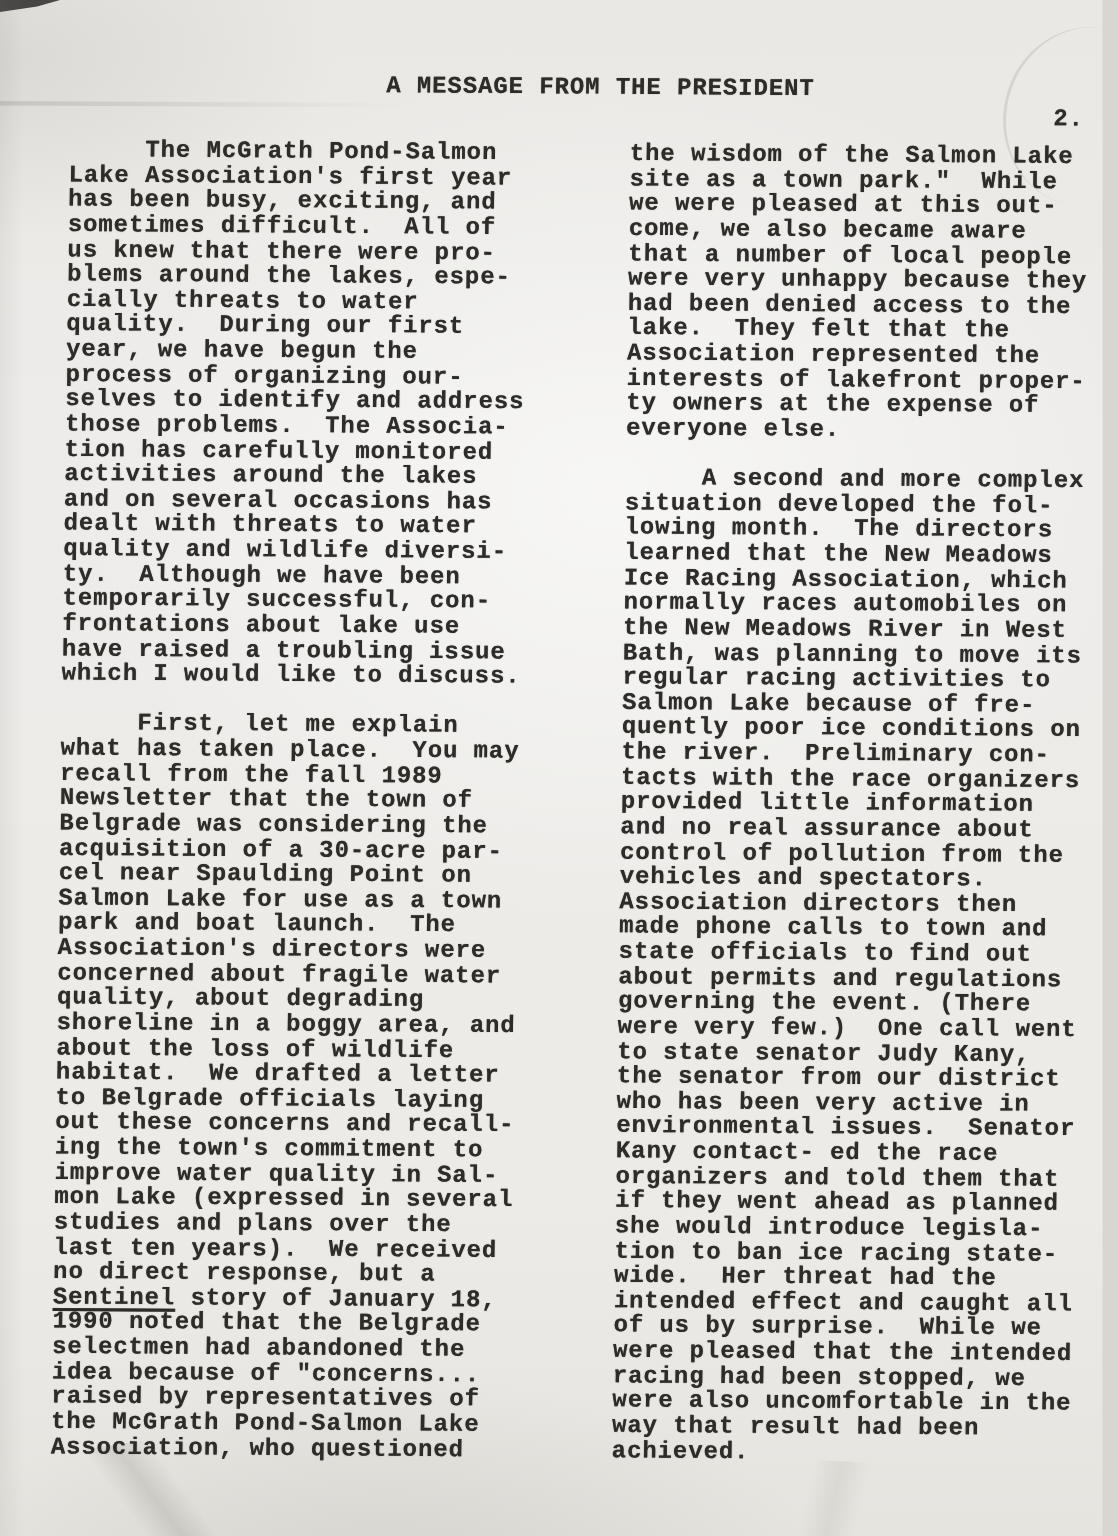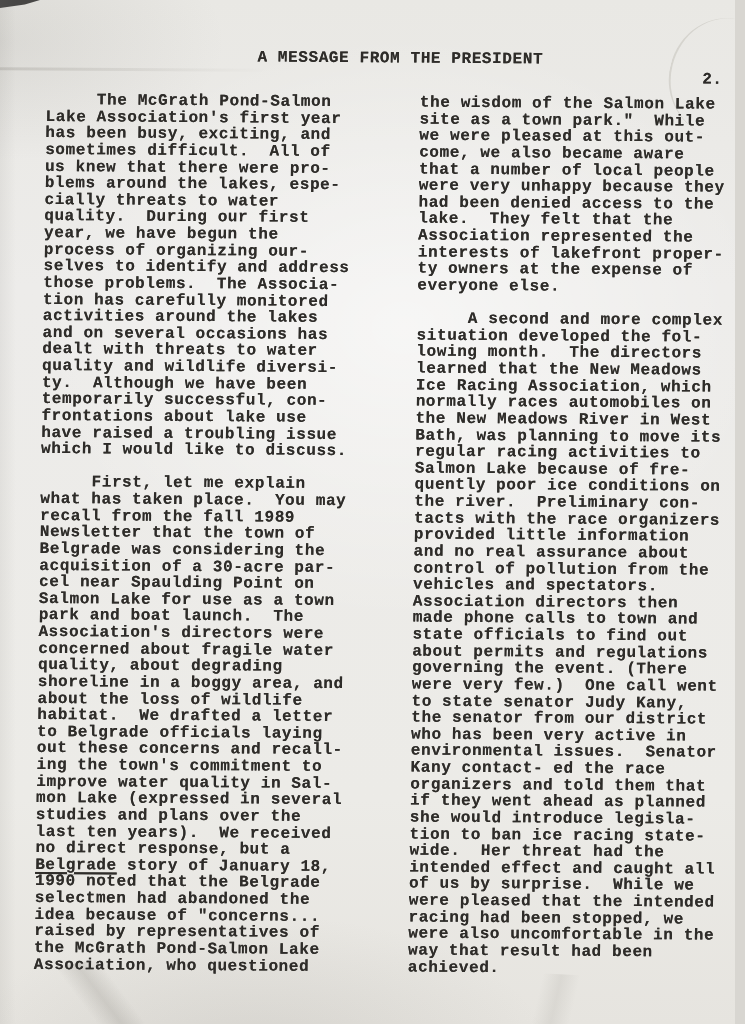--- a/index.html
+++ b/index.html
@@ -137,21 +137,21 @@
         <div class="line">about the loss of wildlife</div>
         <div class="line">habitat.  We drafted a letter</div>
         <div class="line">to Belgrade officials laying</div>
         <div class="line">out these concerns and recall-</div>
         <div class="line">ing the town's commitment to</div>
         <div class="line">improve water quality in Sal-</div>
         <div class="line">mon Lake (expressed in several</div>
         <div class="line">studies and plans over the</div>
         <div class="line">last ten years).  We received</div>
         <div class="line">no direct response, but a</div>
-        <div class="line"><span class="uline">Belgrade</span> story of January 18,</div>
+        <div class="line"><span class="uline">Sentinel</span> story of January 18,</div>
         <div class="line">1990 noted that the Belgrade</div>
         <div class="line">selectmen had abandoned the</div>
         <div class="line">idea because of "concerns...</div>
         <div class="line">raised by representatives of</div>
         <div class="line">the McGrath Pond-Salmon Lake</div>
         <div class="line">Association, who questioned</div>
       </div>
     <div class="column right">
         <div class="line">the wisdom of the Salmon Lake</div>
         <div class="line">site as a town park."  While</div>

